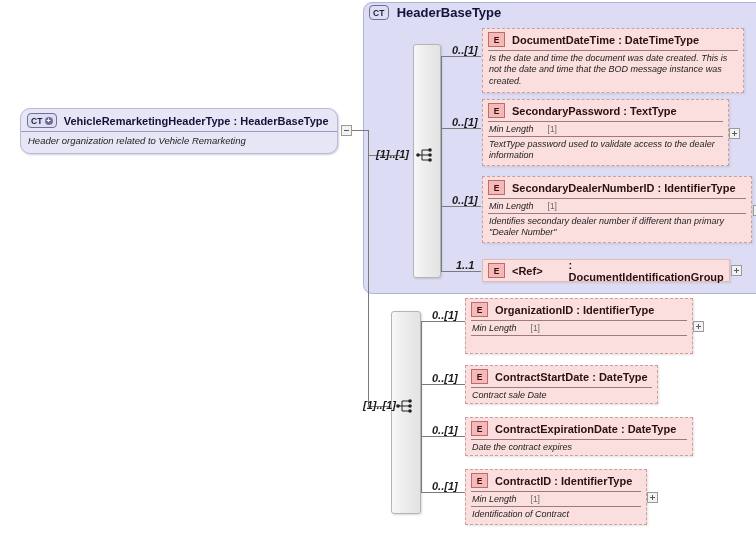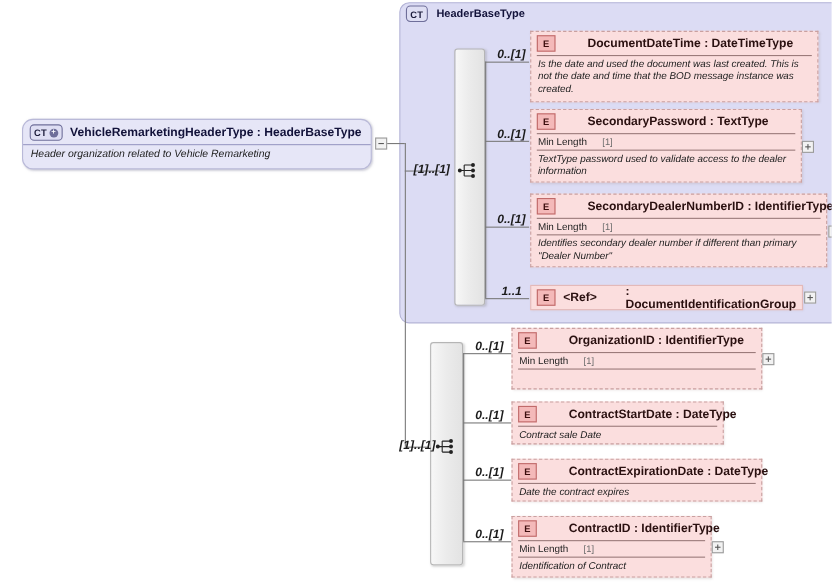--- a/index.html
+++ b/index.html
@@ -81,21 +81,21 @@
     line-height: 1.25;
   }
 
   
   .ct-container {
     background: #dcdcf4;
     border: 1px solid #b3b3d6;
     border-radius: 9px;
   }
   .ct-container-title {
-    font-size: 10px; font-weight: bold; color: #12123a; white-space: nowrap;
+    font-size: 13px; font-weight: bold; color: #12123a; white-space: nowrap;
   }
 
   
   .compositor {
     background: linear-gradient(to right, #f7f7f7 0%, #ececec 45%, #e3e3e3 100%);
     border: 1px solid #b5b5b5;
     border-radius: 3px;
     box-shadow: 1px 1px 2px rgba(130,130,130,0.3);
   }
   .compositor-glyph {
@@ -117,31 +117,31 @@
     display: inline-flex; align-items: center; justify-content: center;
     width: 15px; height: 13px;
     border: 1px solid #c06a6a;
     background: #f4b9b9;
     color: #3b0d0d;
     font-size: 8.5px; font-weight: bold;
     margin-right: 7px;
     flex: 0 0 auto;
   }
   .el-title {
-    font-size: 11px; font-weight: bold; color: #2a1010; white-space: nowrap; margin-left: 22px;
+    font-size: 11px; font-weight: bold; color: #2a1010; white-space: nowrap;
   }
   .el-sep {
     height: 1px; background: #9b7b7b; margin: 0 5px;
   }
   .el-facet {
     display: flex; align-items: baseline;
     padding: 2px 6px 2px 6px;
     font-size: 9px;
   }
-  .el-facet-name { color: #1d1d1d; }
+  .el-facet-name { font-style: italic; color: #1d1d1d; }
   .el-facet-val  { margin-left: 14px; color: #6b6b6b; font-size: 8.5px; }
   .el-doc {
     padding: 2px 6px 3px 6px;
     font-size: 9px; font-style: italic; color: #222222; line-height: 1.25;
   }
 
   
   .toggle {
     position: absolute;
     width: 11px; height: 11px;
@@ -248,21 +248,21 @@
 
   <div class="line-h" style="left:426px; top:271px; width:40px;"></div>
   <div class="card" style="left:441px; top:259px;">1..1</div>
 
   <div class="abs el-box" style="left:467px; top:28px; width:262px; height:65px;">
     <div class="el-head">
       <span class="el-badge">E</span>
       <span class="el-title">DocumentDateTime : DateTimeType</span>
     </div>
     <div class="el-sep"></div>
-    <div class="el-doc">Is the date and used the document was last created. This is not the date and time that the BOD message instance was created.</div>
+    <div class="el-doc">Is the date and time the document was date created. This is not the date and time that the BOD message instance was created.</div>
   </div>
 
   <div class="abs el-box" style="left:467px; top:99px; width:247px; height:67px;">
     <div class="el-head">
       <span class="el-badge">E</span>
       <span class="el-title">SecondaryPassword : TextType</span>
     </div>
     <div class="el-sep"></div>
     <div class="el-facet">
       <span class="el-facet-name">Min Length</span>

